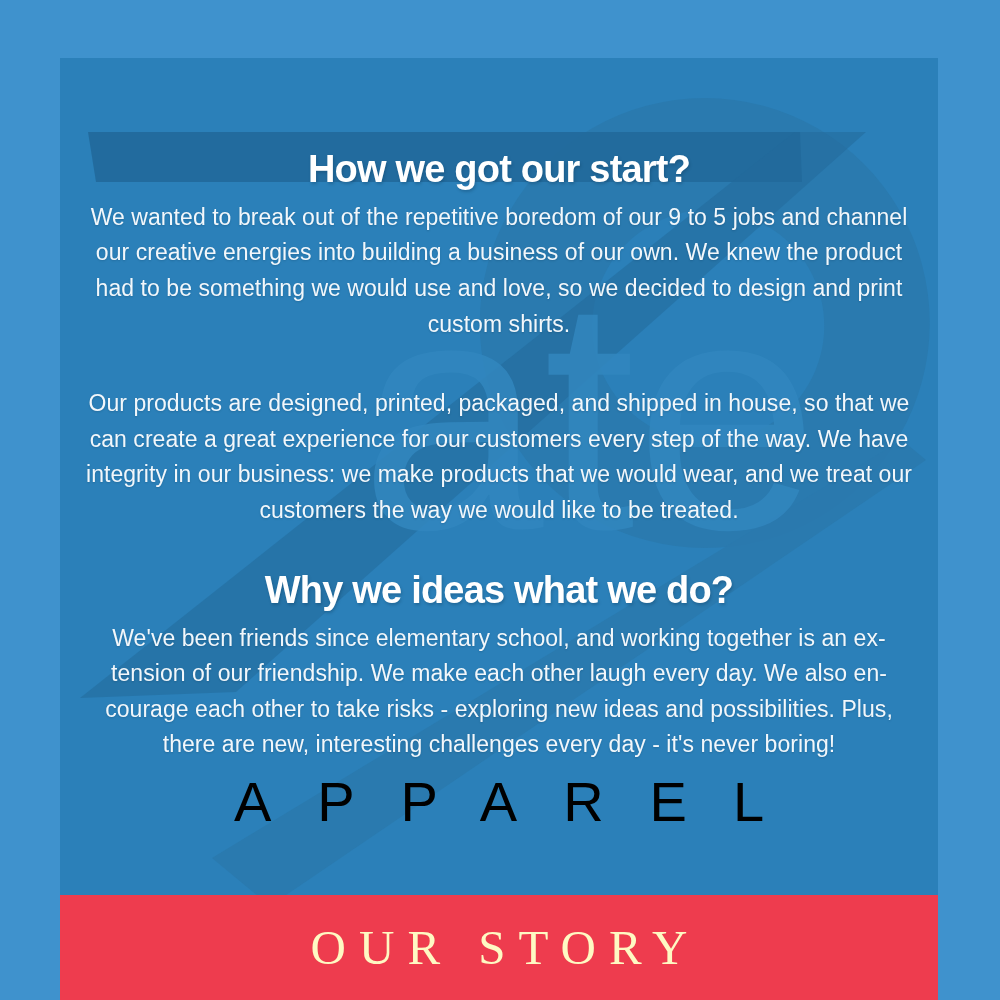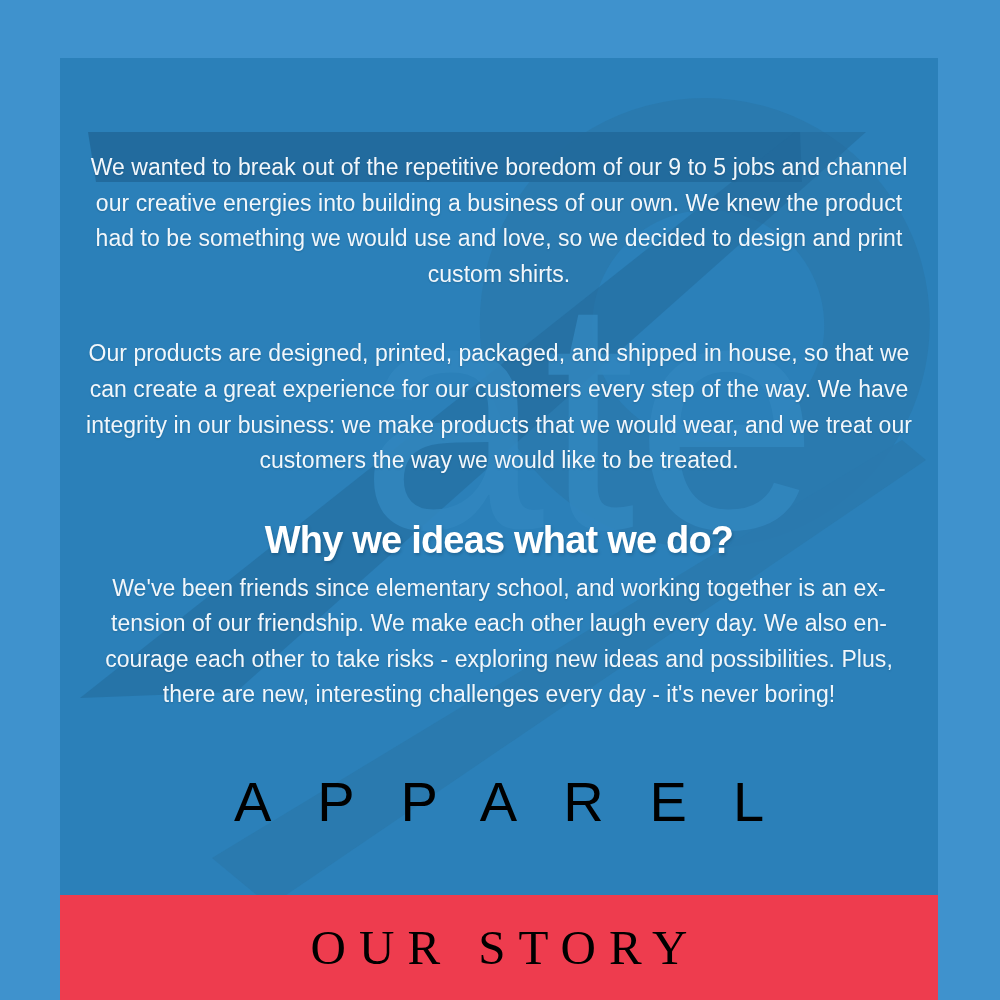--- a/index.html
+++ b/index.html
@@ -113,21 +113,21 @@
     left: 60px;
     top: 895px;
     width: 878px;
     height: 105px;
     background: #ee3c4e;
     display: flex;
     align-items: center;
     justify-content: center;
   }
   #banner-text {
-    color: #000000;
+    color: #fef9c3;
     font-family: "Liberation Serif", serif;
     font-weight: normal;
     font-size: 49px;
     letter-spacing: 13px;
     text-indent: 13px;
     line-height: 1;
   }
 </style>
 </head>
 <body>
@@ -153,20 +153,21 @@
           <path d="M735 74 L806 74 L176 634 L20 640 Z" fill="#22699b" opacity="0.55"></path>
         </g>
 
         <text x="300" y="470" font-family="Liberation Sans, sans-serif" font-size="330" font-weight="normal" fill="#3287bf" opacity="0.85">ate</text>
       </svg>
     </div>
 
     <div id="content">
 
       <section class="section s1">
+        <h2 class="heading">How we got our start?</h2>
         <p class="body-text">We wanted to break out of the repetitive boredom of our 9 to 5 jobs and channel our creative energies into building a business of our own. We knew the product had to be something we would use and love, so we decided to design and print custom shirts.</p>
       </section>
 
       <section class="section s2">
         <p class="body-text">Our products are designed, printed, packaged, and shipped in house, so that we can create a great experience for our customers every step of the way. We have integrity in our business: we make products that we would wear, and we treat our customers the way we would like to be treated.</p>
       </section>
 
       <section class="section s3">
         <h2 class="heading">Why we ideas what we do?</h2>
         <p class="body-text">We've been friends since elementary school, and working together is an ex-tension of our friendship. We make each other laugh every day. We also en-courage each other to take risks - exploring new ideas and possibilities. Plus, there are new, interesting challenges every day - it's never boring!</p>

